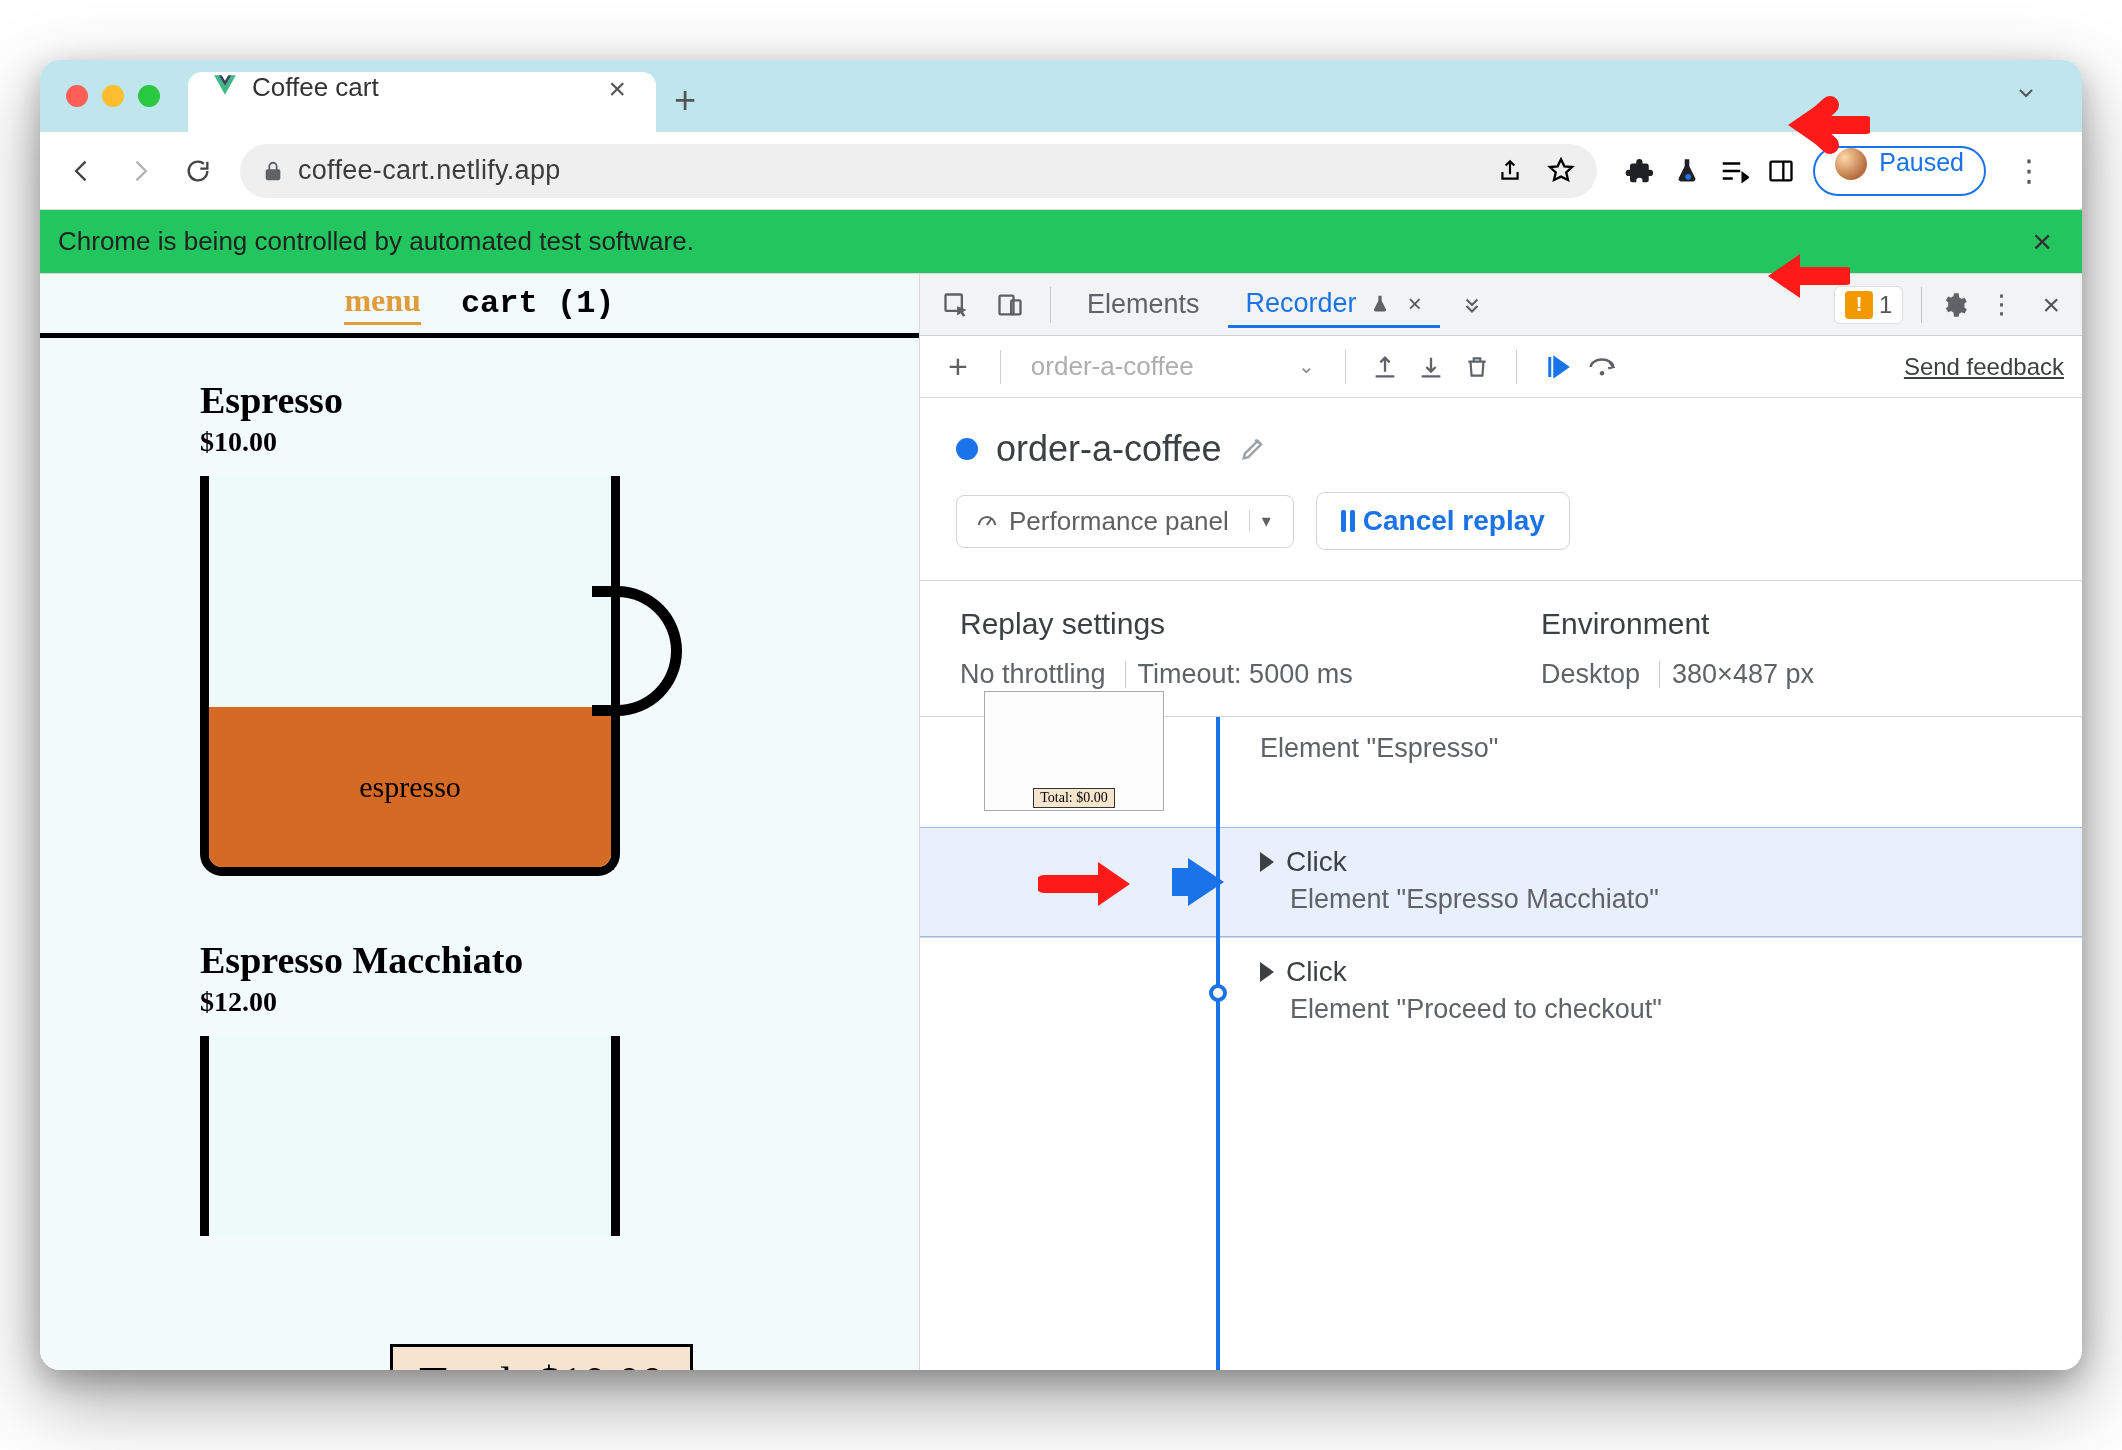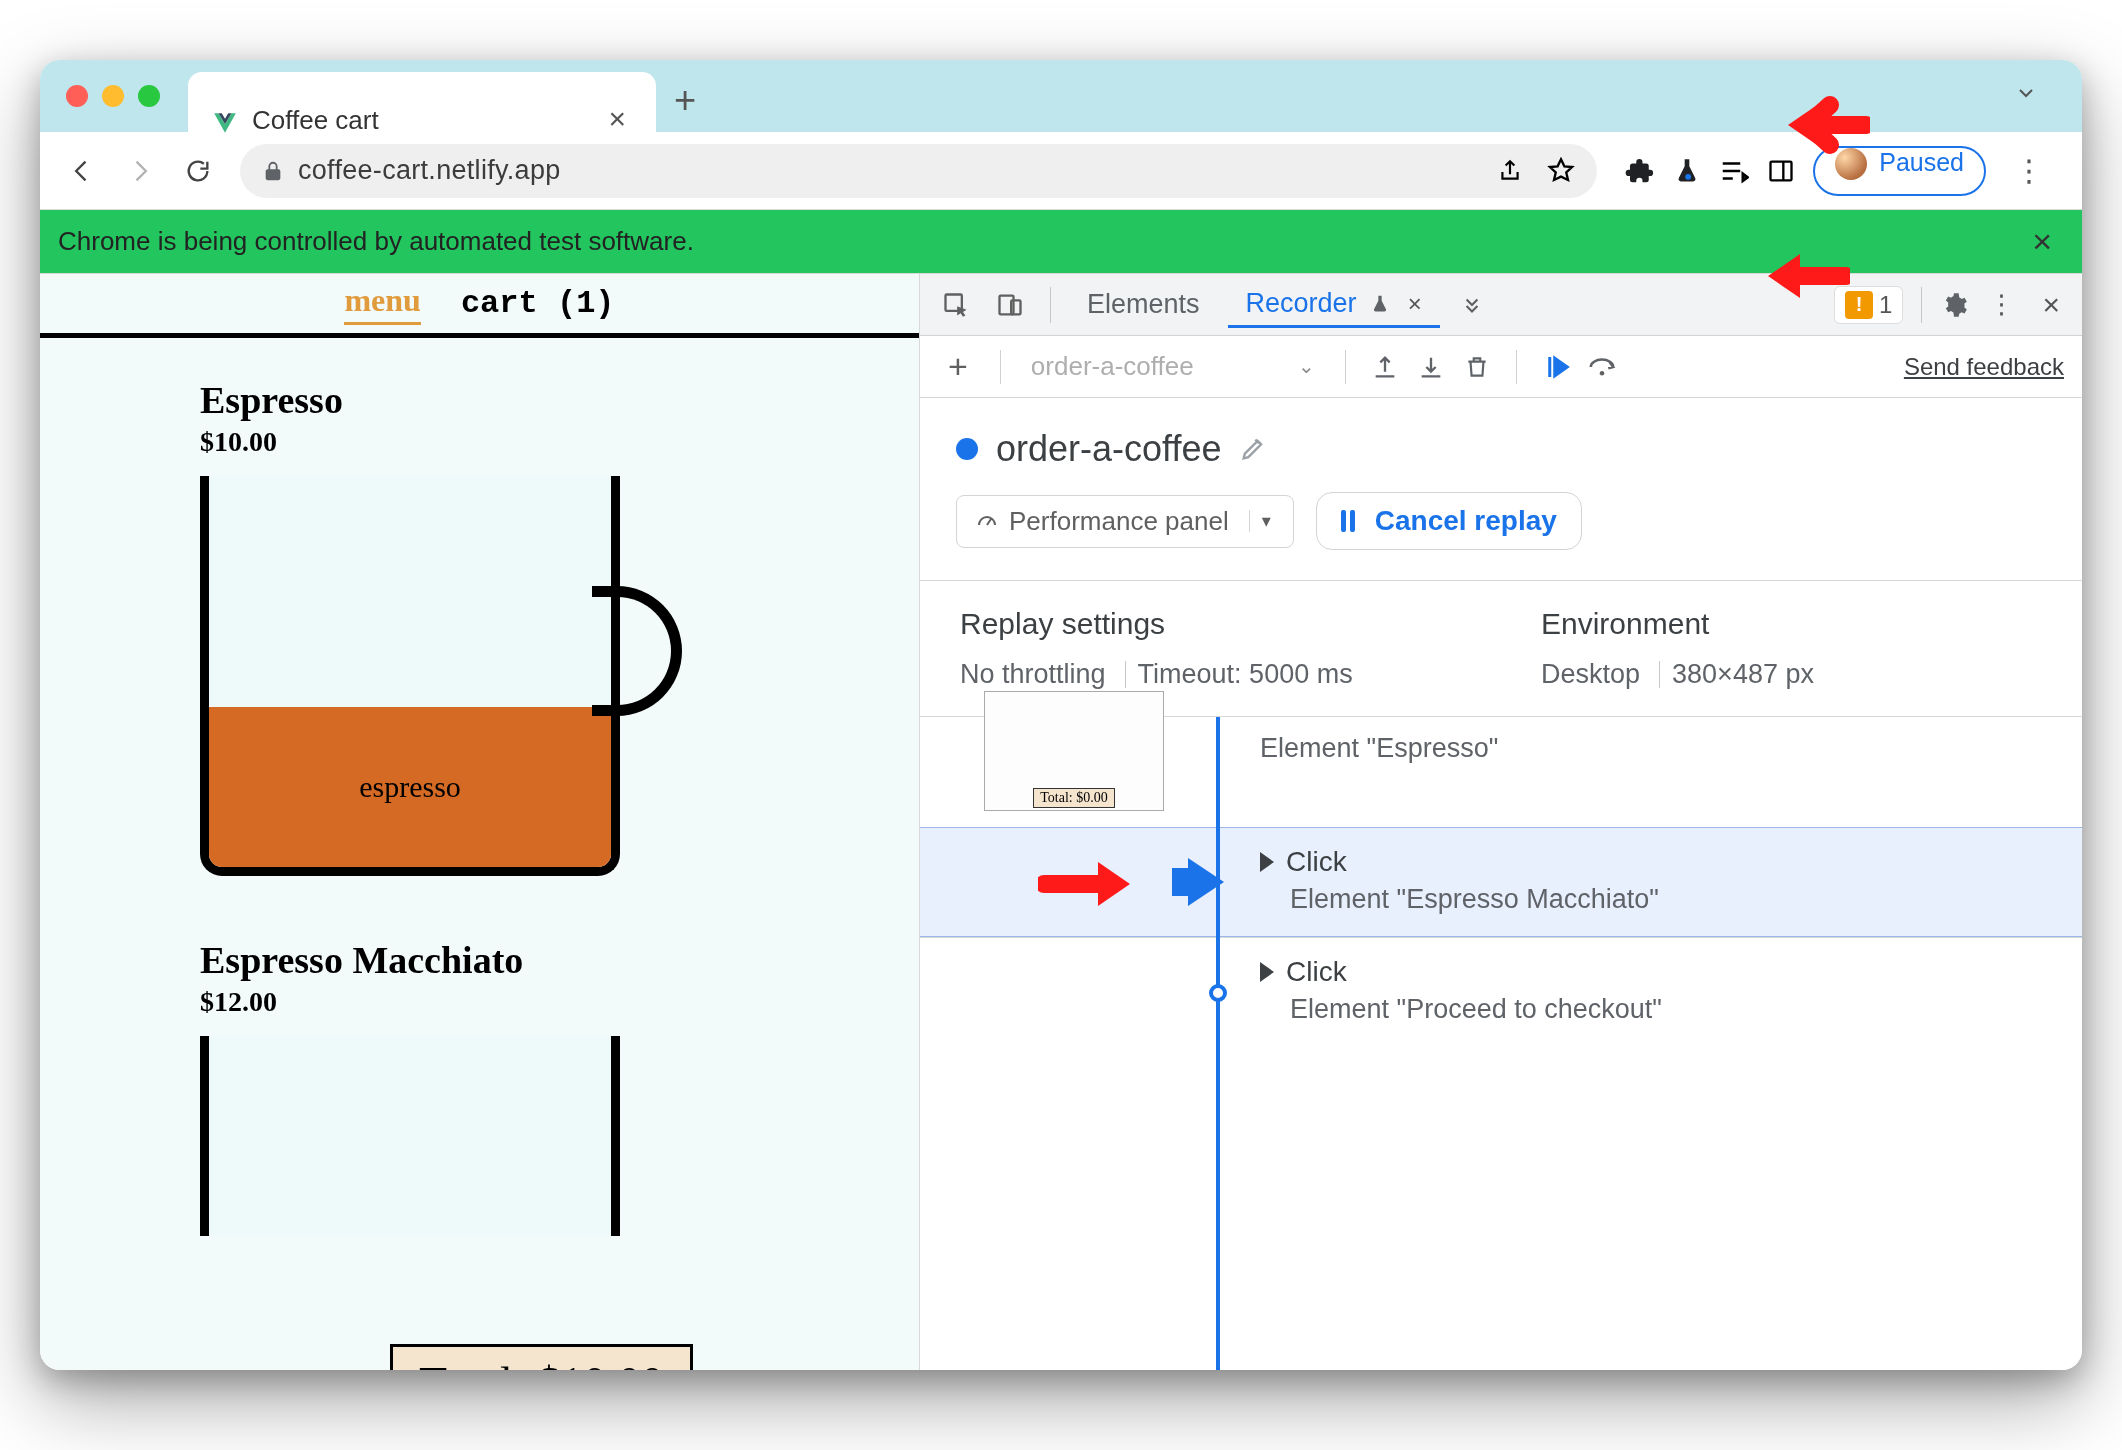--- a/index.html
+++ b/index.html
@@ -2,21 +2,21 @@
 <html><head>
 <meta charset="utf-8">
 <style>
 *{margin:0;padding:0;box-sizing:border-box;font-family:-apple-system,BlinkMacSystemFont,"Helvetica Neue",Arial,sans-serif}
 body{background:#fff;width:2122px;height:1450px;overflow:hidden;transform-origin:top left}
 .window{position:absolute;top:60px;left:40px;width:2042px;height:1310px;background:#fff;border-radius:20px;box-shadow:0 30px 80px rgba(0,0,0,.35),0 10px 30px rgba(0,0,0,.25);overflow:hidden}
 .titlebar{height:72px;background:#bfe6ec;display:flex;align-items:center;padding:0 16px;position:relative}
 .dots{display:flex;gap:14px;margin-left:10px}
 .dot{width:22px;height:22px;border-radius:50%}
 .dot.red{background:#ff5f57}.dot.yellow{background:#febc2e}.dot.green{background:#28c840}
-.tab{margin-left:28px;background:#fff;height:64px;border-radius:14px 14px 0 0;display:flex;align-items:flex-end;padding:0 24px;gap:14px;min-width:468px;position:relative;top:8px}
+.tab{margin-left:28px;background:#fff;height:64px;border-radius:14px 14px 0 0;display:flex;align-items:flex-start;padding:0 24px;gap:14px;min-width:468px;position:relative;top:8px}
 .vue-icon{width:26px;height:26px}
 .tab-title{font-size:26px;color:#333}
 .tab-close{margin-left:auto;font-size:30px;color:#555;cursor:pointer;padding:0 6px}
 .newtab{margin-left:18px;font-size:38px;color:#555;position:relative;top:4px;cursor:pointer}
 .titlebar .chev{margin-left:auto;margin-right:28px;color:#555;font-size:28px;cursor:pointer}
 .addrbar{height:78px;background:#fff;display:flex;align-items:center;padding:0 18px;gap:10px;border-bottom:1px solid #d9d9d9}
 .nav-btn{width:48px;height:48px;display:flex;align-items:center;justify-content:center;color:#444;font-size:30px;cursor:pointer;border-radius:50%}
 .url-field{flex:1;height:54px;background:#efefef;border-radius:28px;display:flex;align-items:center;padding:0 22px;gap:14px;margin:0 8px}
 .url-text{font-size:27px;color:#3c3c3c;letter-spacing:.3px}
 .url-icons{margin-left:auto;display:flex;gap:24px;align-items:center}
@@ -63,21 +63,21 @@
 .t-icon{width:34px;height:34px;color:#5f6368;cursor:pointer;display:flex;align-items:center;justify-content:center}
 .t-icon.play{color:#1a73e8}
 .feedback{margin-left:auto;font-size:24px;color:#3c4043;text-decoration:underline;cursor:pointer}
 .rec-head{padding:30px 36px 22px;display:flex;align-items:center;gap:18px}
 .blue-dot{width:22px;height:22px;border-radius:50%;background:#1a73e8}
 .rec-name{font-size:36px;color:#3c4043}
 .pencil{width:28px;height:28px;color:#9aa0a6;cursor:pointer}
 .rec-ctrls{padding:0 36px 30px;display:flex;gap:22px;align-items:center}
 .perf-btn{display:flex;align-items:center;gap:10px;border:1px solid #d4d4d4;border-radius:8px;padding:10px 10px 10px 18px;font-size:26px;color:#606060;cursor:pointer}
 .perf-btn .dd{border-left:1px solid #d4d4d4;padding:0 12px;margin-left:10px;font-size:18px;color:#606060}
-.cancel-btn{display:flex;align-items:center;gap:20px;border:1px solid #d4d4d4;border-radius:16px;padding:12px 24px;color:#1a73e8;font-size:28px;font-weight:600;cursor:pointer}
+.cancel-btn{display:flex;align-items:center;gap:8px;border:1px solid #d4d4d4;border-radius:9px;padding:12px 24px;color:#1a73e8;font-size:28px;font-weight:600;cursor:pointer}
 .pause-bars{display:inline-flex;gap:4px}
 .pause-bars span{width:5px;height:22px;background:#1a73e8;border-radius:2px}
 .section-row{display:flex;border-top:1px solid #d8d8d8;border-bottom:1px solid #d8d8d8}
 .section{flex:1;padding:26px 40px}
 .section h3{font-size:30px;font-weight:400;color:#3c4043;margin-bottom:18px}
 .section .vals{font-size:27px;color:#5f6368;display:flex;gap:32px}
 .section .vals span{position:relative}
 .section .vals span+span:before{content:"";position:absolute;left:-13px;top:2px;bottom:2px;width:1px;background:#c8c8c8}
 .steps{position:relative;flex:1}
 .timeline-line{position:absolute;left:296px;top:0;bottom:0;width:4px;background:#1a73e8;z-index:1}

